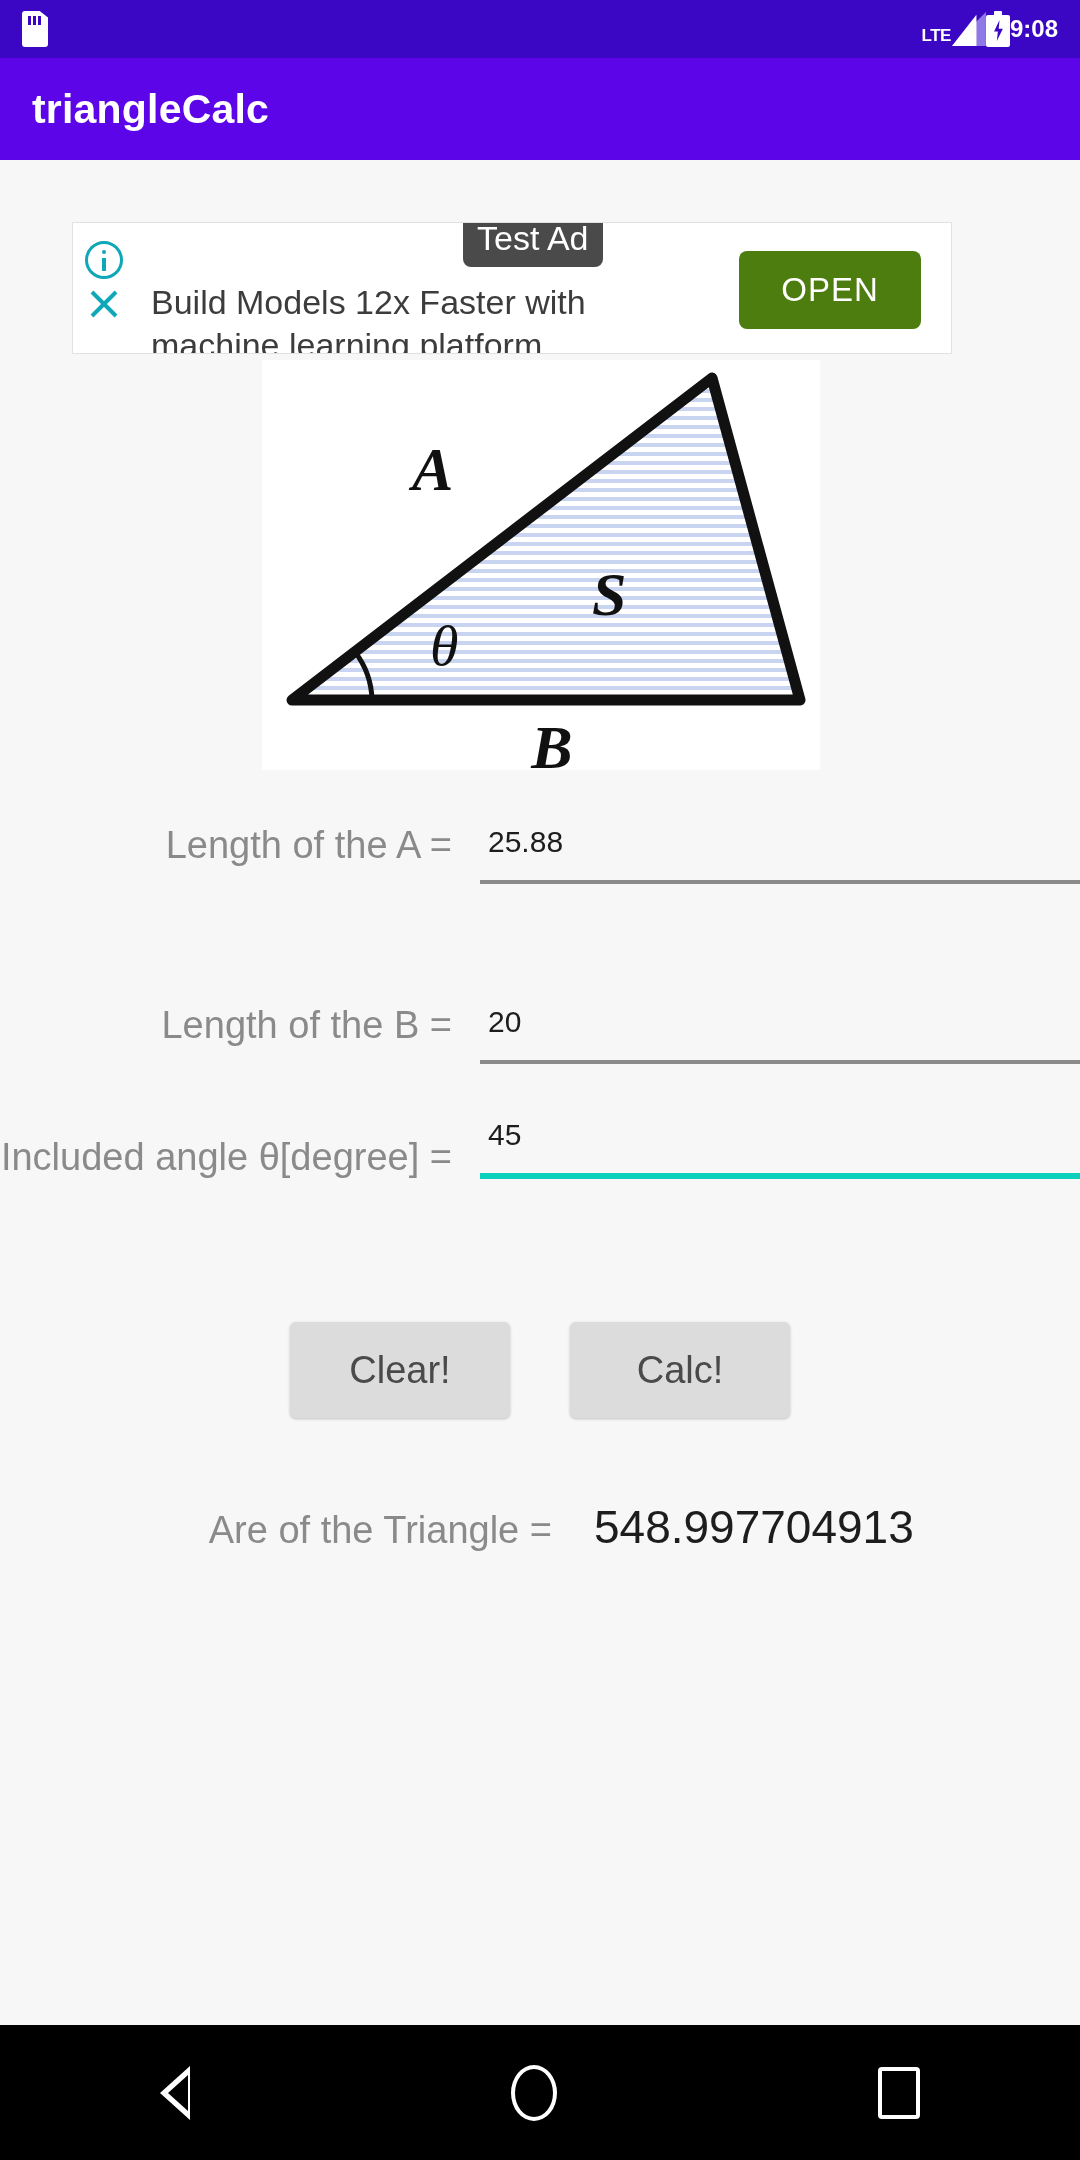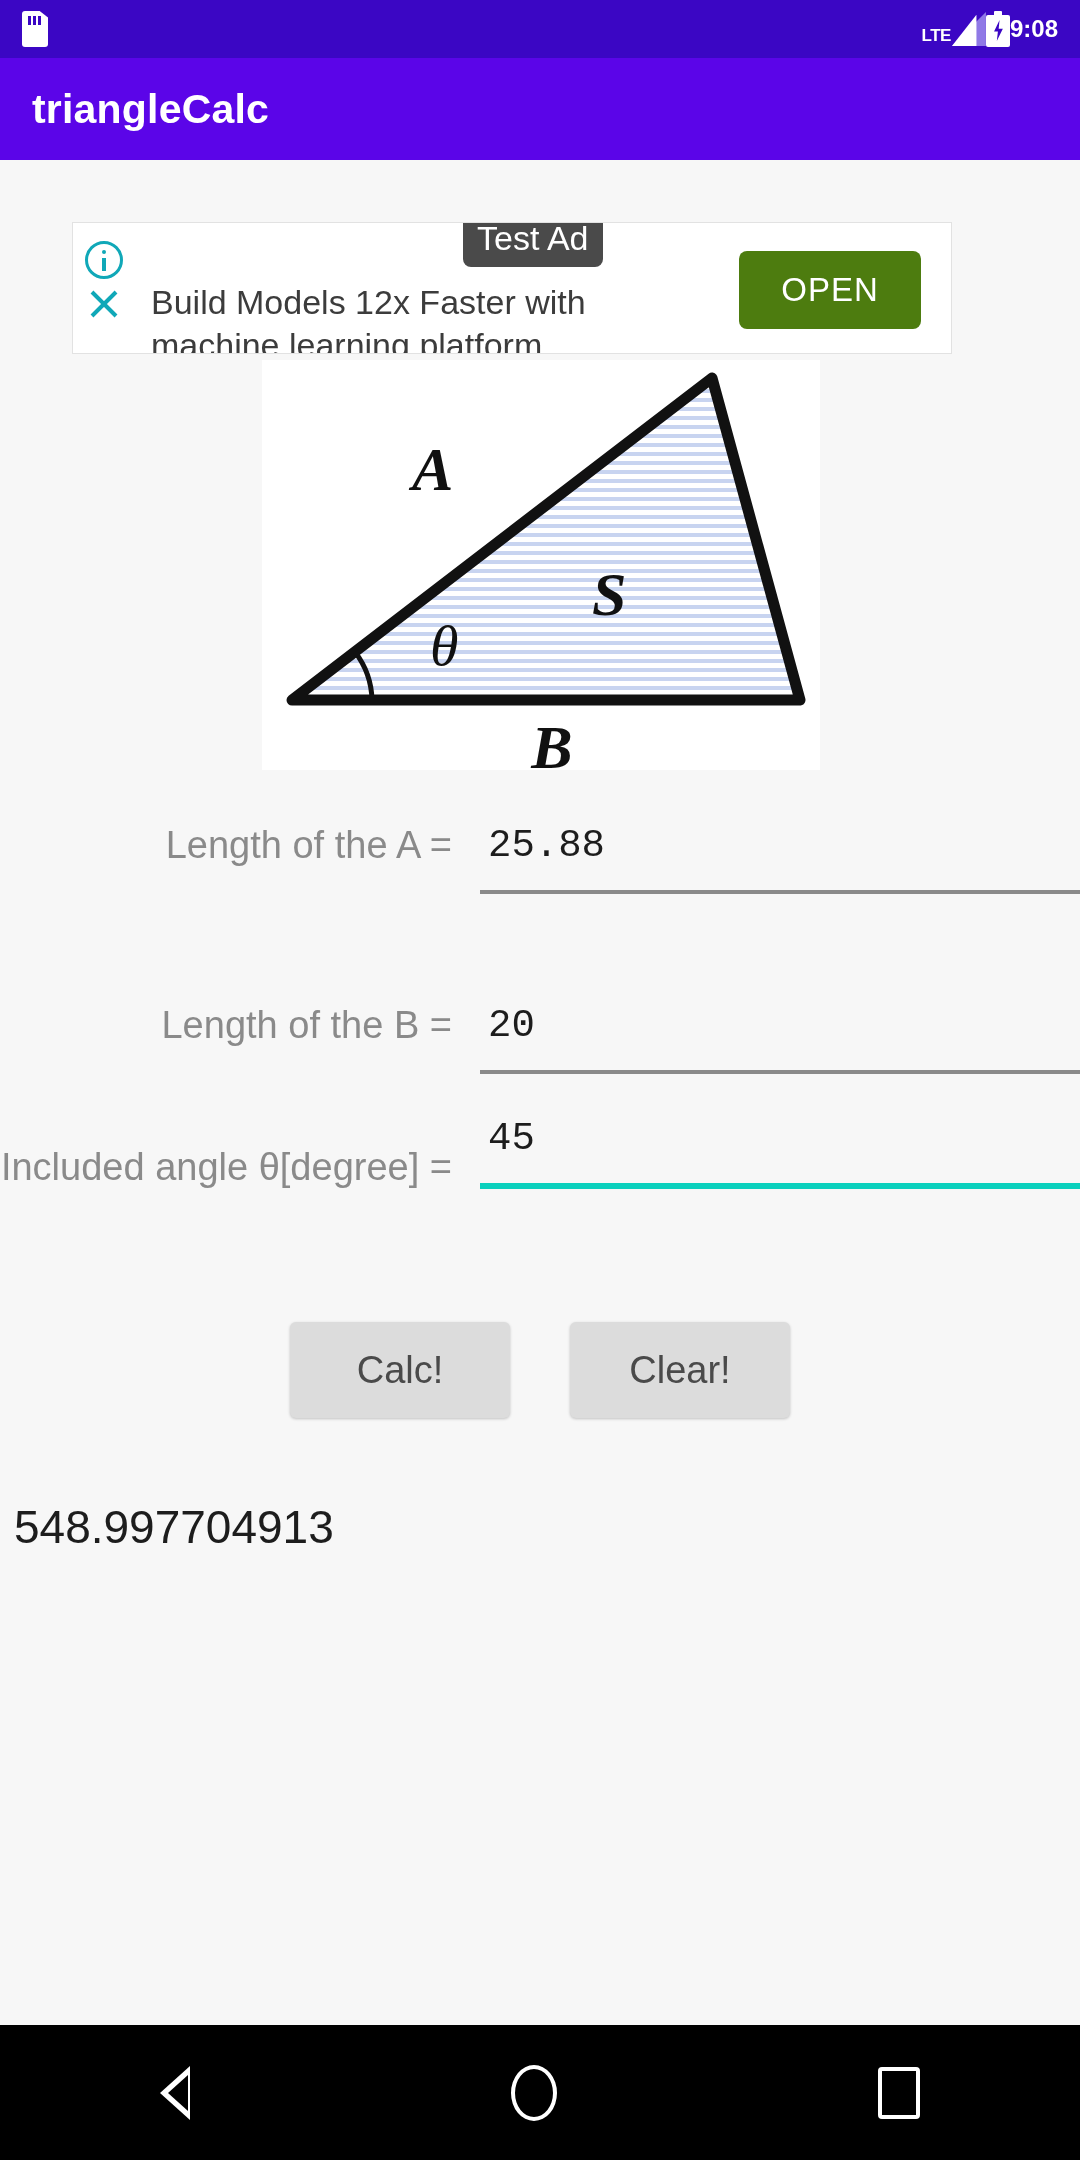--- a/index.html
+++ b/index.html
@@ -85,21 +85,21 @@
 
   
   .figure { position:absolute; left:262px; top:360px; width:558px; height:410px; background:#fff; }
   .figure svg { display:block; width:100%; height:100%; }
 
   
   .row { position:absolute; left:0; width:1080px; display:flex; align-items:flex-start; }
   .row .label { width:660px; text-align:right; padding-right:28px;
     font-size:38px; color:#8a8a8a; line-height:1.1; }
   .row .fieldwrap { position:relative; width:600px; }
-  .row .value { font-size:39px; color:#1d1d1d; line-height:1.1; padding-left:8px;font-family:Liberation Mono, monospace; }
+  .row .value { font-size:30px; color:#1d1d1d; line-height:1.1; padding-left:8px; }
   .row .underline { margin-top:22px; height:4px; background:#8a8a8a; width:600px; }
   .row .underline.focused { background:#0ad0bd; height:6px; }
 
   #rowA { top:825px; }
   #rowB { top:1005px; }
   #rowT { top:1118px;align-items:flex-end; }
   #rowT .label { width:620px; }
 
   
   .btnrow { position:absolute; top:1322px; left:0; width:1080px;
@@ -207,25 +207,26 @@
 
   <div class="row" id="rowT">
     <div class="label">Included angle θ[degree] =</div>
     <div class="fieldwrap">
       <div class="value">45</div>
       <div class="underline focused"></div>
     </div>
   </div>
 
   <div class="btnrow">
+    <button class="mbtn">Clear!</button>
     <button class="mbtn">Calc!</button>
-    <button class="mbtn">Clear!</button>
   </div>
 
   <div id="rowR">
+    <div class="label">Are of the Triangle =</div>
     <div class="result">548.997704913</div>
   </div>
 
   <div class="navbar">
     <div class="nav-back"></div>
     <div class="nav-home"></div>
     <div class="nav-recent"></div>
   </div>
 
 </div>

